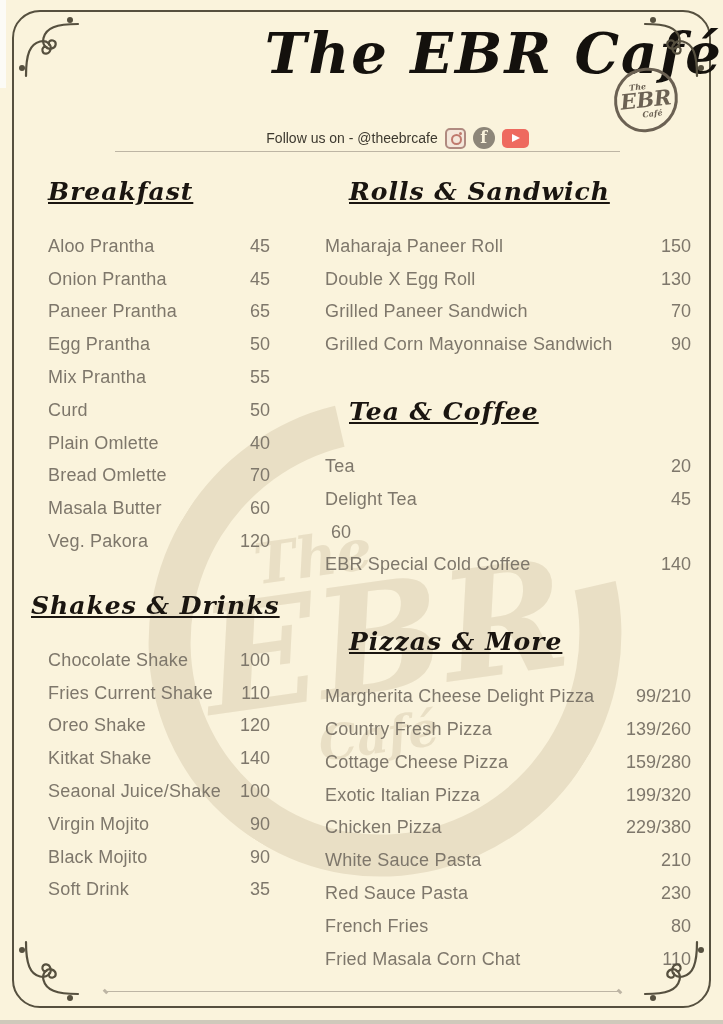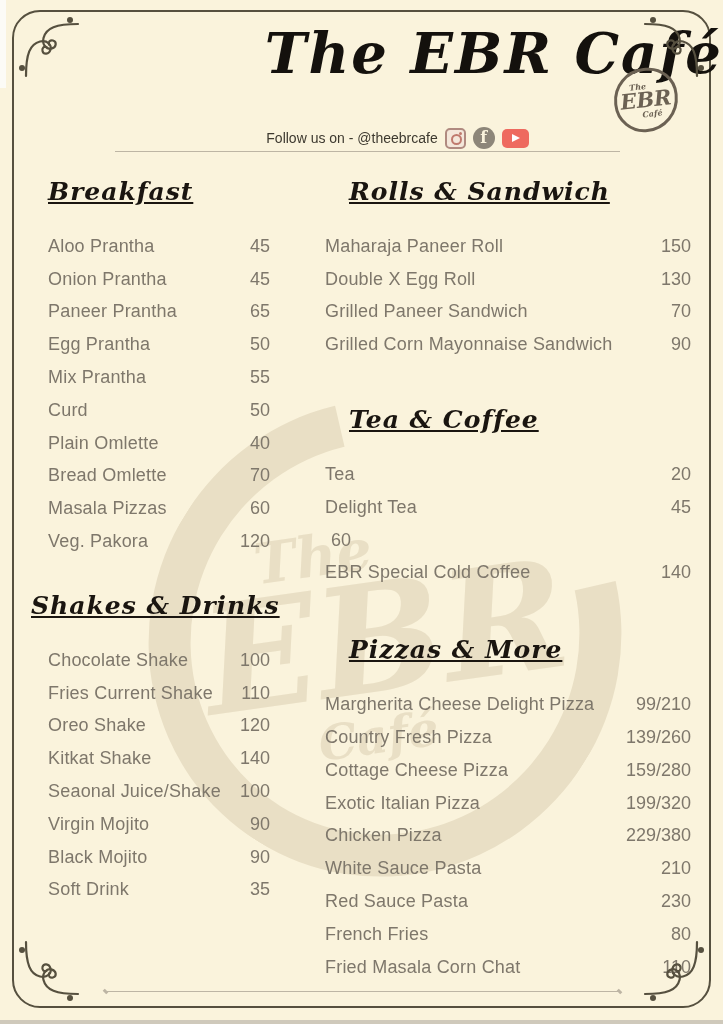--- a/index.html
+++ b/index.html
@@ -112,21 +112,21 @@
 
   .section-title {
     font-family:"DejaVu Serif", serif; font-style:italic; font-weight:bold;
     font-size:25px; color:#1a1510; line-height:48px; letter-spacing:1px;
     white-space:nowrap;
     text-decoration:underline;
   }
   .column.right .section-title { margin-left:24px; }
   .column.left .section-shakes .section-title { margin-left:-17px; }
   .section-shakes { margin-top:24px; }
-  .section-tea    { margin-top:35px; }
+  .section-tea    { margin-top:27px; }
   .section-pizzas { margin-top:37px; }
 
   .items { margin-top:14px; }
   .row {
     display:flex; justify-content:space-between; align-items:center;
     height:32.8px; font-size:18px; color:#7e776b;
   }
   .item-name { white-space:nowrap; letter-spacing:.2px; }
   .item-price { white-space:nowrap; padding-left:6px; }
 </style>
@@ -227,21 +227,21 @@
             <span class="item-name">Plain Omlette</span>
             <span class="item-price">40</span>
           </div>
 
           <div class="row">
             <span class="item-name">Bread Omlette</span>
             <span class="item-price">70</span>
           </div>
 
           <div class="row">
-            <span class="item-name">Masala Pizzas</span>
+            <span class="item-name">Masala Butter</span>
             <span class="item-price">60</span>
           </div>
 
           <div class="row">
             <span class="item-name">Veg. Pakora</span>
             <span class="item-price">120</span>
           </div>
         </div>
     </section>
     <section class="section-shakes">

